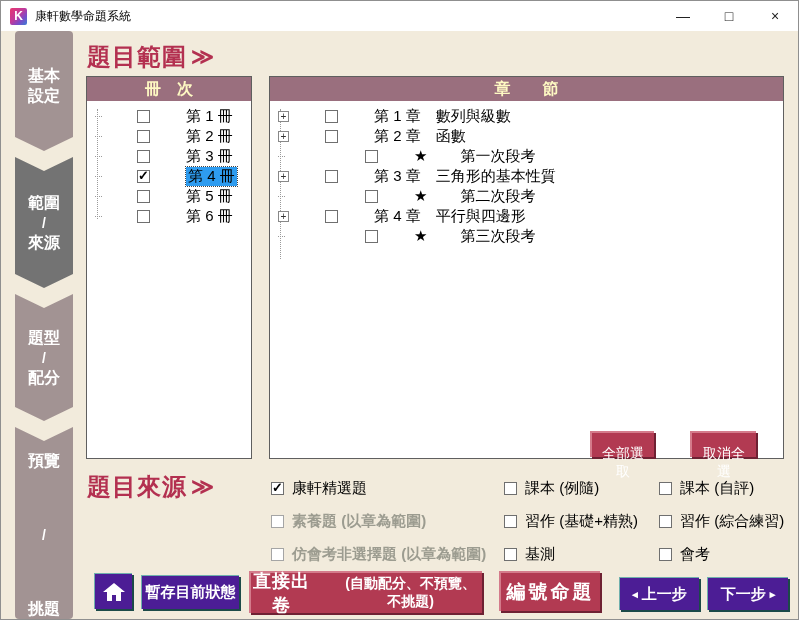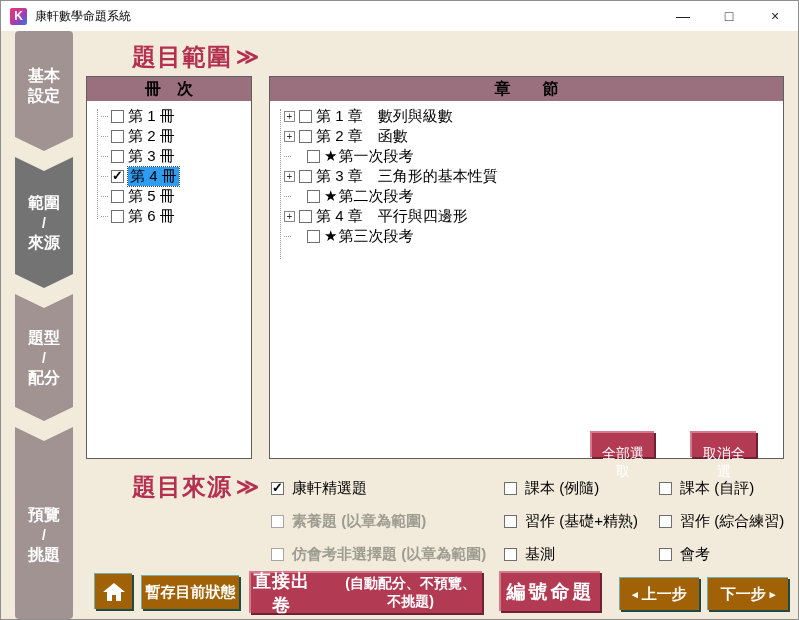--- a/index.html
+++ b/index.html
@@ -38,52 +38,52 @@
     height:120px; border-radius:4px 4px 0 0;
     clip-path:polygon(0 0,100% 0,100% calc(100% - 14px),50% 100%,0 calc(100% - 14px));
     padding-bottom:10px;
   }
   .tab.mid {
     height:131px; margin-top:6px;
     clip-path:polygon(0 0,50% 14px,100% 0,100% calc(100% - 14px),50% 100%,0 calc(100% - 14px));
   }
   .tab.mid2 { height:127px; }
   .tab.last {
-    height:192px; margin-top:6px; justify-content:center; padding-top:24px;
+    height:192px; margin-top:6px; justify-content:space-between; padding-top:24px;
     clip-path:polygon(0 0,50% 14px,100% 0,100% 100%,0 100%);
     border-radius:0 0 4px 4px;
   }
   .tab .slash { font-size:14px; }
   
   .section-heading {
     position:absolute; font-size:24px; font-weight:bold; color:#b33050;
-    letter-spacing:1px; display:flex; align-items:center; gap:4px;margin-left:45px;
+    letter-spacing:1px; display:flex; align-items:center; gap:4px;
   }
   .heading-range { left:86px; top:40px; }
   .heading-source { left:86px; top:470px; }
   .section-heading .chev { font-size:22px; }
   
   .panel {
     position:absolute; top:75px; background:#fff; border:1px solid #5f5f5f;
   }
   .panel-volumes { left:85px; width:166px; height:383px; }
   .panel-chapters { left:268px; width:515px; height:383px; }
   .panel-header {
-    height:24px; background:#9a6f7e; color:#000000; font-weight:bold; font-size:16px;
+    height:24px; background:#9a6f7e; color:#fef9c3; font-weight:bold; font-size:16px;
     display:flex; align-items:center; justify-content:center;
   }
   .panel-body { position:relative; padding-top:5px; }
   .tree-vline {
     position:absolute; left:10px; top:8px; border-left:1px dotted #9a9a9a;
   }
   .panel-volumes .tree-vline { height:110px; }
   .panel-chapters .tree-vline { height:150px; }
   .trow {
     display:flex; align-items:center; height:20px; font-size:15px; color:#000;
-    padding-left:14px; position:relative;
+    padding-left:8px; position:relative;gap:32px;
   }
   .stub { width:7px; border-top:1px dotted #9a9a9a; margin-right:1px; }
   .expand-box {
     width:11px; height:11px; border:1px solid #888; background:#fff;
     font-size:10px; line-height:9px; text-align:center; color:#333;
     margin-right:2px; flex:none;
   }
   .expand-spacer { width:13px; flex:none; }
   .cb {
     width:13px; height:13px; border:1px solid #6f6f6f; background:#fff;
@@ -110,21 +110,21 @@
   
   .src-col { position:absolute; }
   .src-col1 { left:270px; top:477px; }
   .src-col2 { left:503px; top:477px; }
   .src-col3 { left:658px; top:477px; }
   .src-row { display:flex; align-items:center; height:20px; margin-bottom:13px; font-size:15px; }
   .src-row .cb { margin:0 8px 0 0; }
   .src-row.disabled { color:#9c9c90;font-weight:bold; }
   
   .btn-teal {
-    position:absolute; background:#a16207; color:#fff; font-weight:bold;
+    position:absolute; background:#4c1d95; color:#fff; font-weight:bold;
     font-size:15px; border:none; border-top:1px solid #6fb0ad; border-left:1px solid #6fb0ad;
     box-shadow:2px 2px 0 #1c4a48; cursor:pointer;
     display:flex; align-items:center; justify-content:center; gap:4px;
     font-family:"Liberation Sans",sans-serif;
   }
   .btn-red {
     position:absolute; background:#b23a52; color:#fff; font-weight:bold;
     border:none; border-top:2px solid #d47b8b; border-left:2px solid #d47b8b;
     box-shadow:2px 2px 0 #6e2133; cursor:pointer;
     display:flex; align-items:center; justify-content:center;

